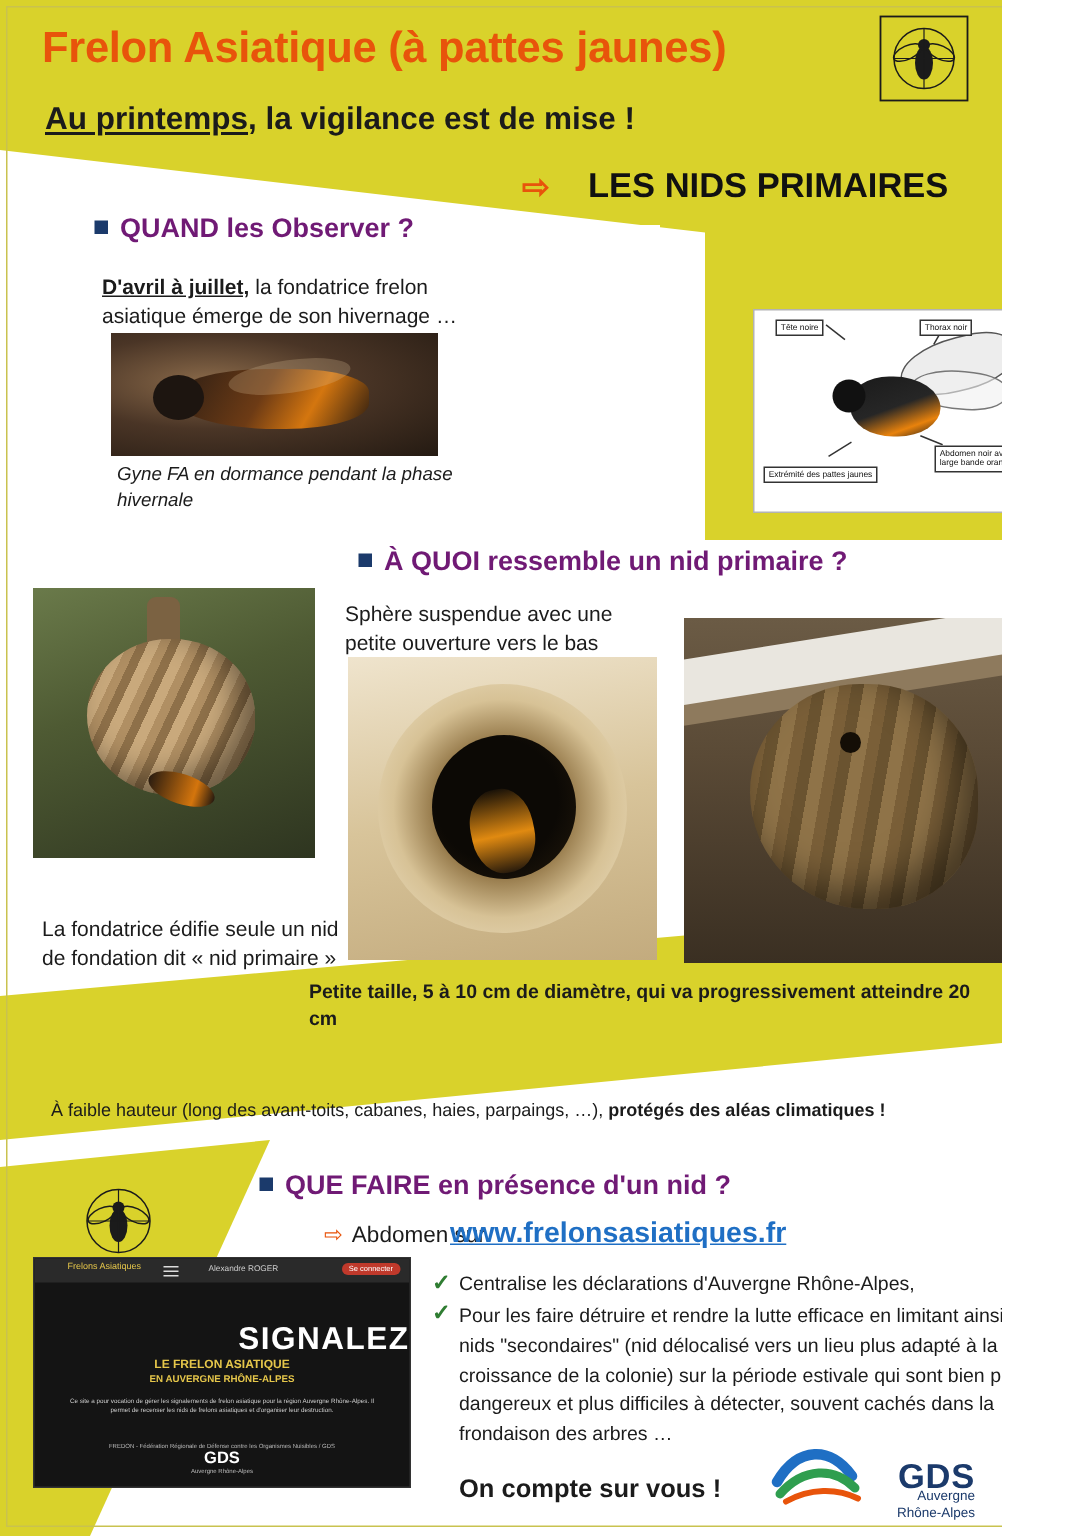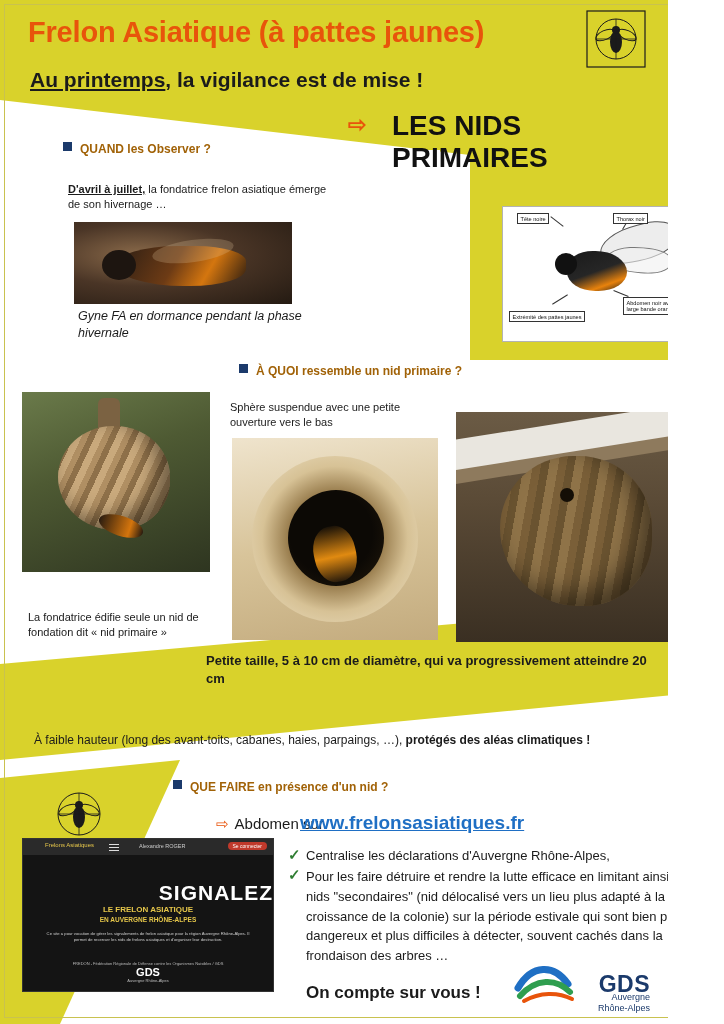--- a/index.html
+++ b/index.html
@@ -96,48 +96,48 @@
   .arrow-primary {
     position: absolute;
     left: 348px; top: 112px;
     font-size: 22px;
     color: #e8540b;
     font-weight: bold;
   }
   .title-primaires {
     position: absolute;
     left: 392px; top: 110px;
-    font-size: 28px;
+    font-size: 23px;
     font-weight: bold;
     color: #111111;
   }
   
   .sec-head {
     position: absolute;
-    font-size: 12px;
-    font-weight: bold;
-    color: #a16207;
+    font-size: 18px;
+    font-weight: bold;
+    color: #701a75;
     padding-left: 11px;
   }
   .sq {
     display: inline-block;
     width: 9px; height: 9px;
     background: #1b3a6b;
     margin-right: 8px;
     vertical-align: 2px;
   }
   .sec-quand { left: 52px; top: 142px; }
   .sec-aquoi { left: 228px; top: 364px; }
   .sec-ou    { left: 52px; top: 702px; }
   .sec-quefaire { left: 162px; top: 780px; }
 
   
   .txt {
     position: absolute;
-    font-size: 11px;
+    font-size: 14px;
     color: #1b1b1b;
     line-height: 1.35;
   }
   .t-avril { left: 68px; top: 182px; width: 260px; }
   .t-avril b { text-decoration: underline; }
   .t-gyne {
     left: 78px; top: 308px; width: 230px;
     font-style: italic; font-size: 12.5px;
   }
   .t-sphere { left: 230px; top: 400px; width: 210px; }

